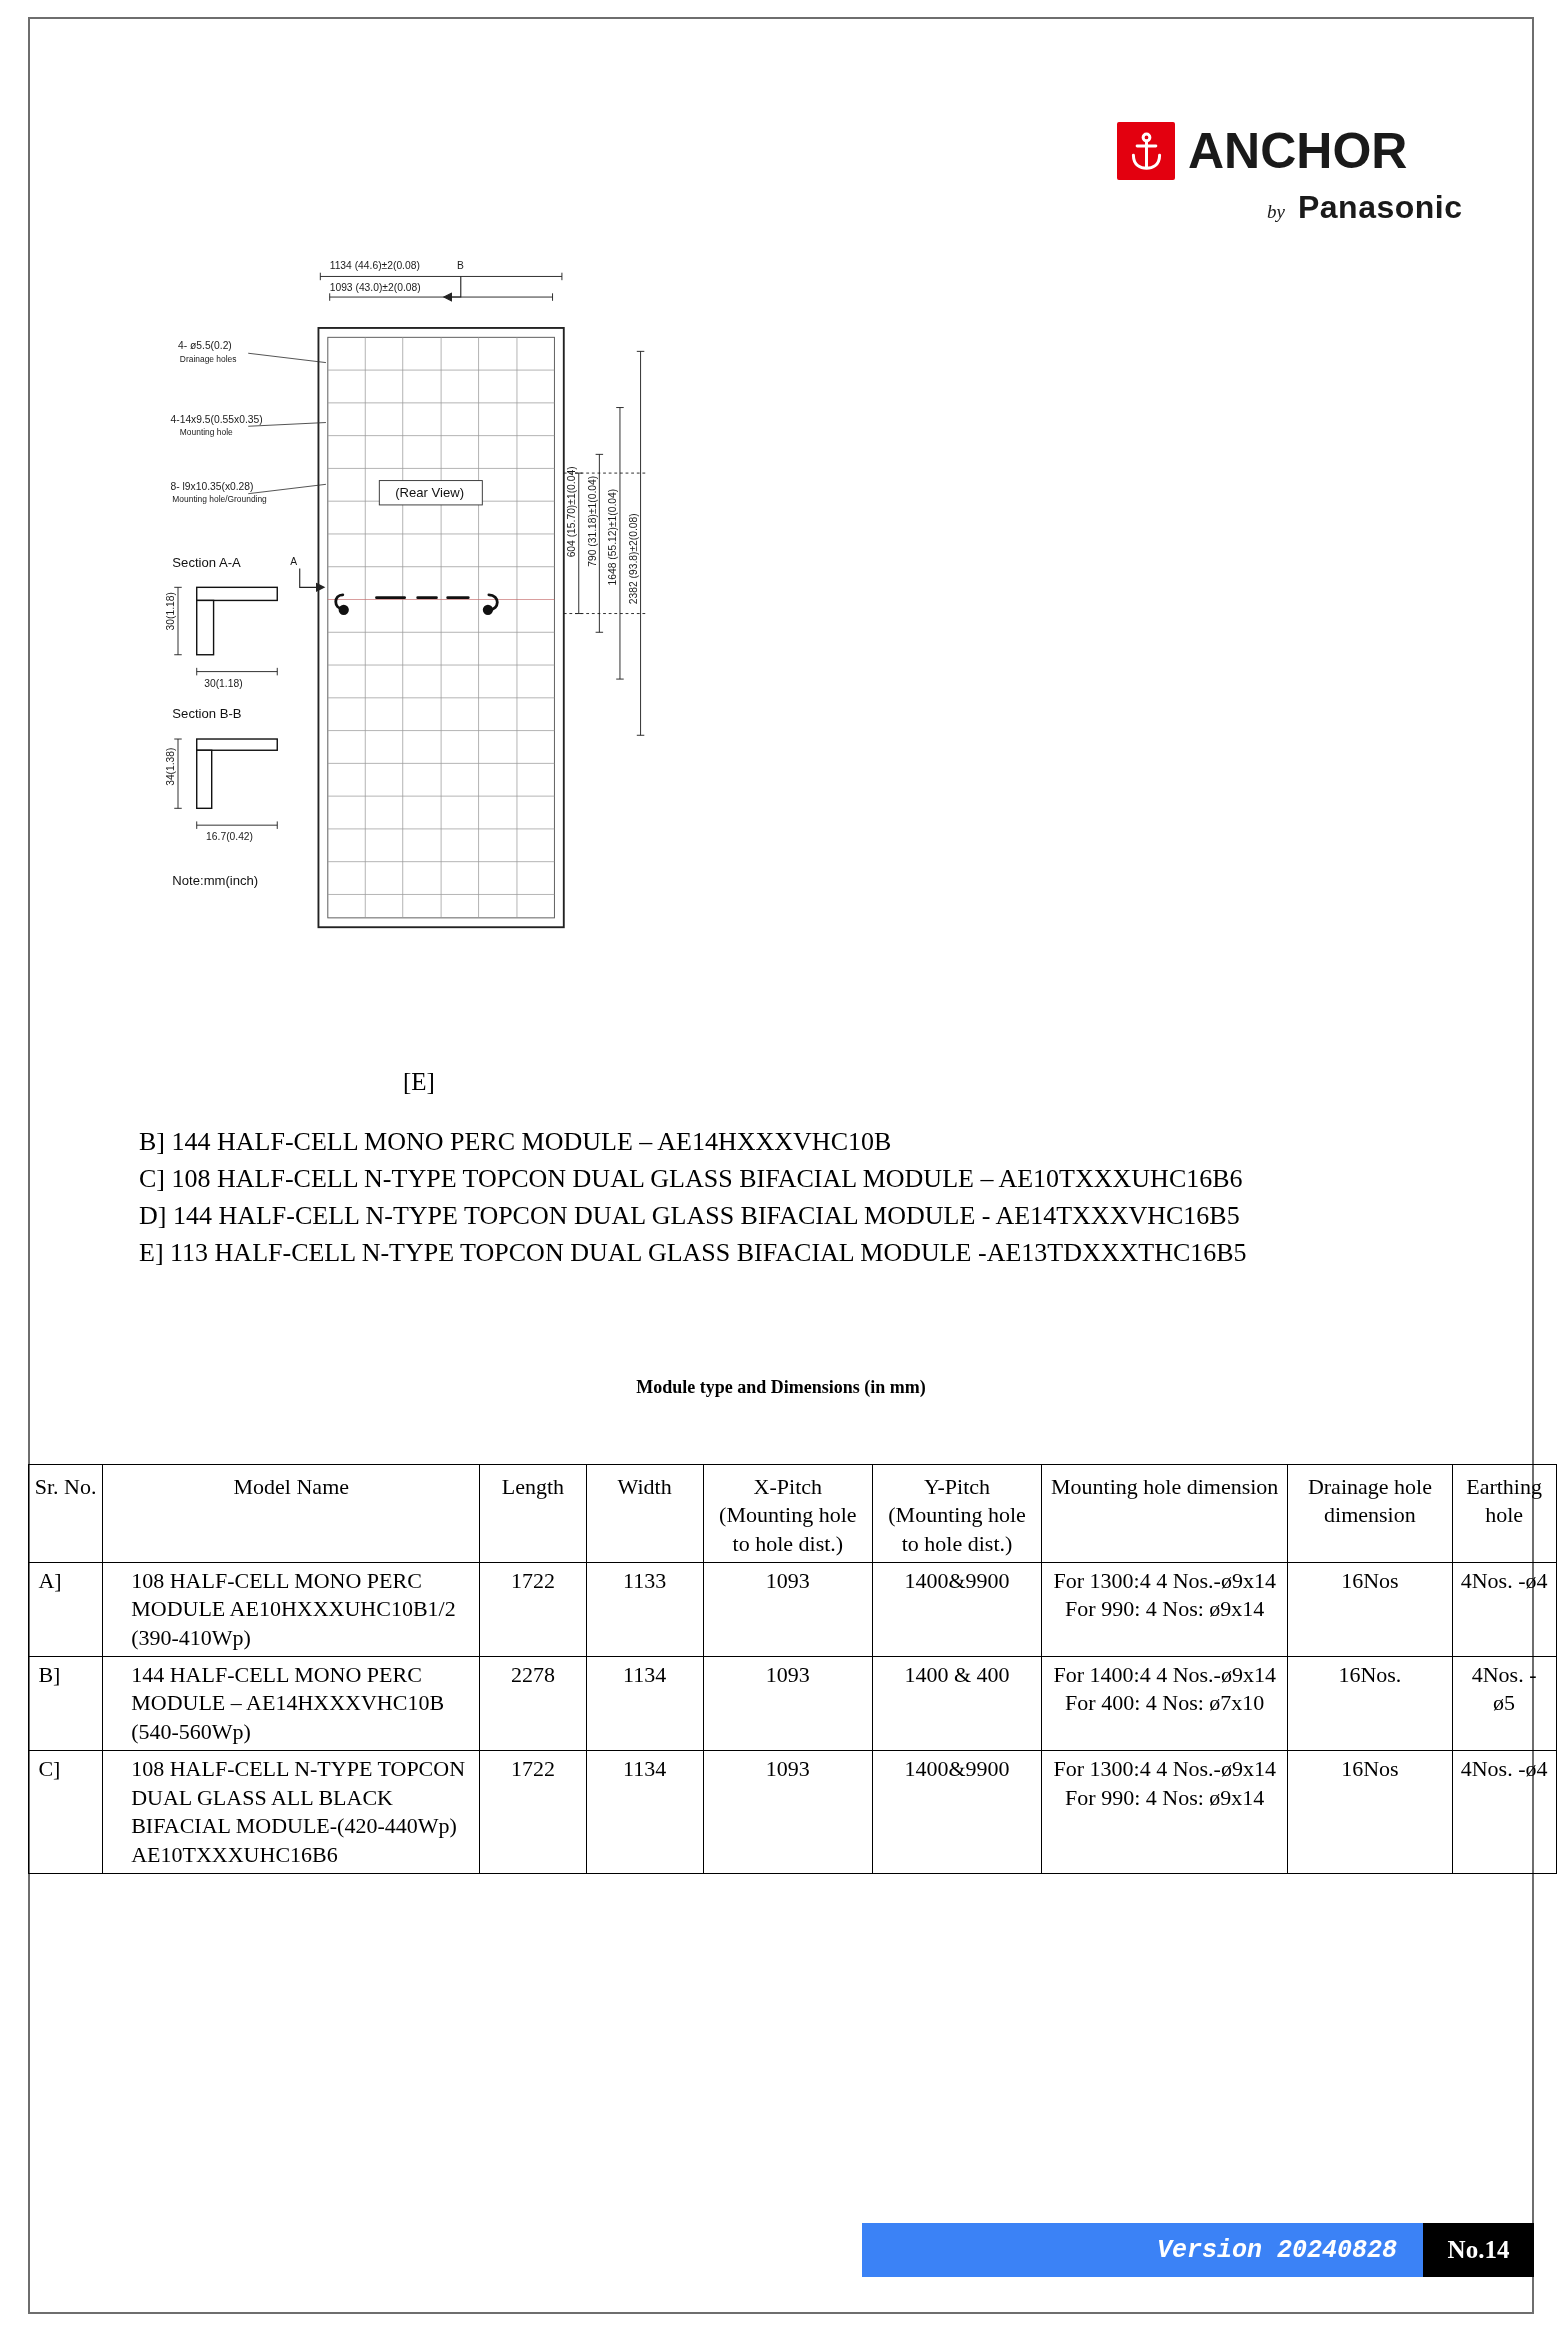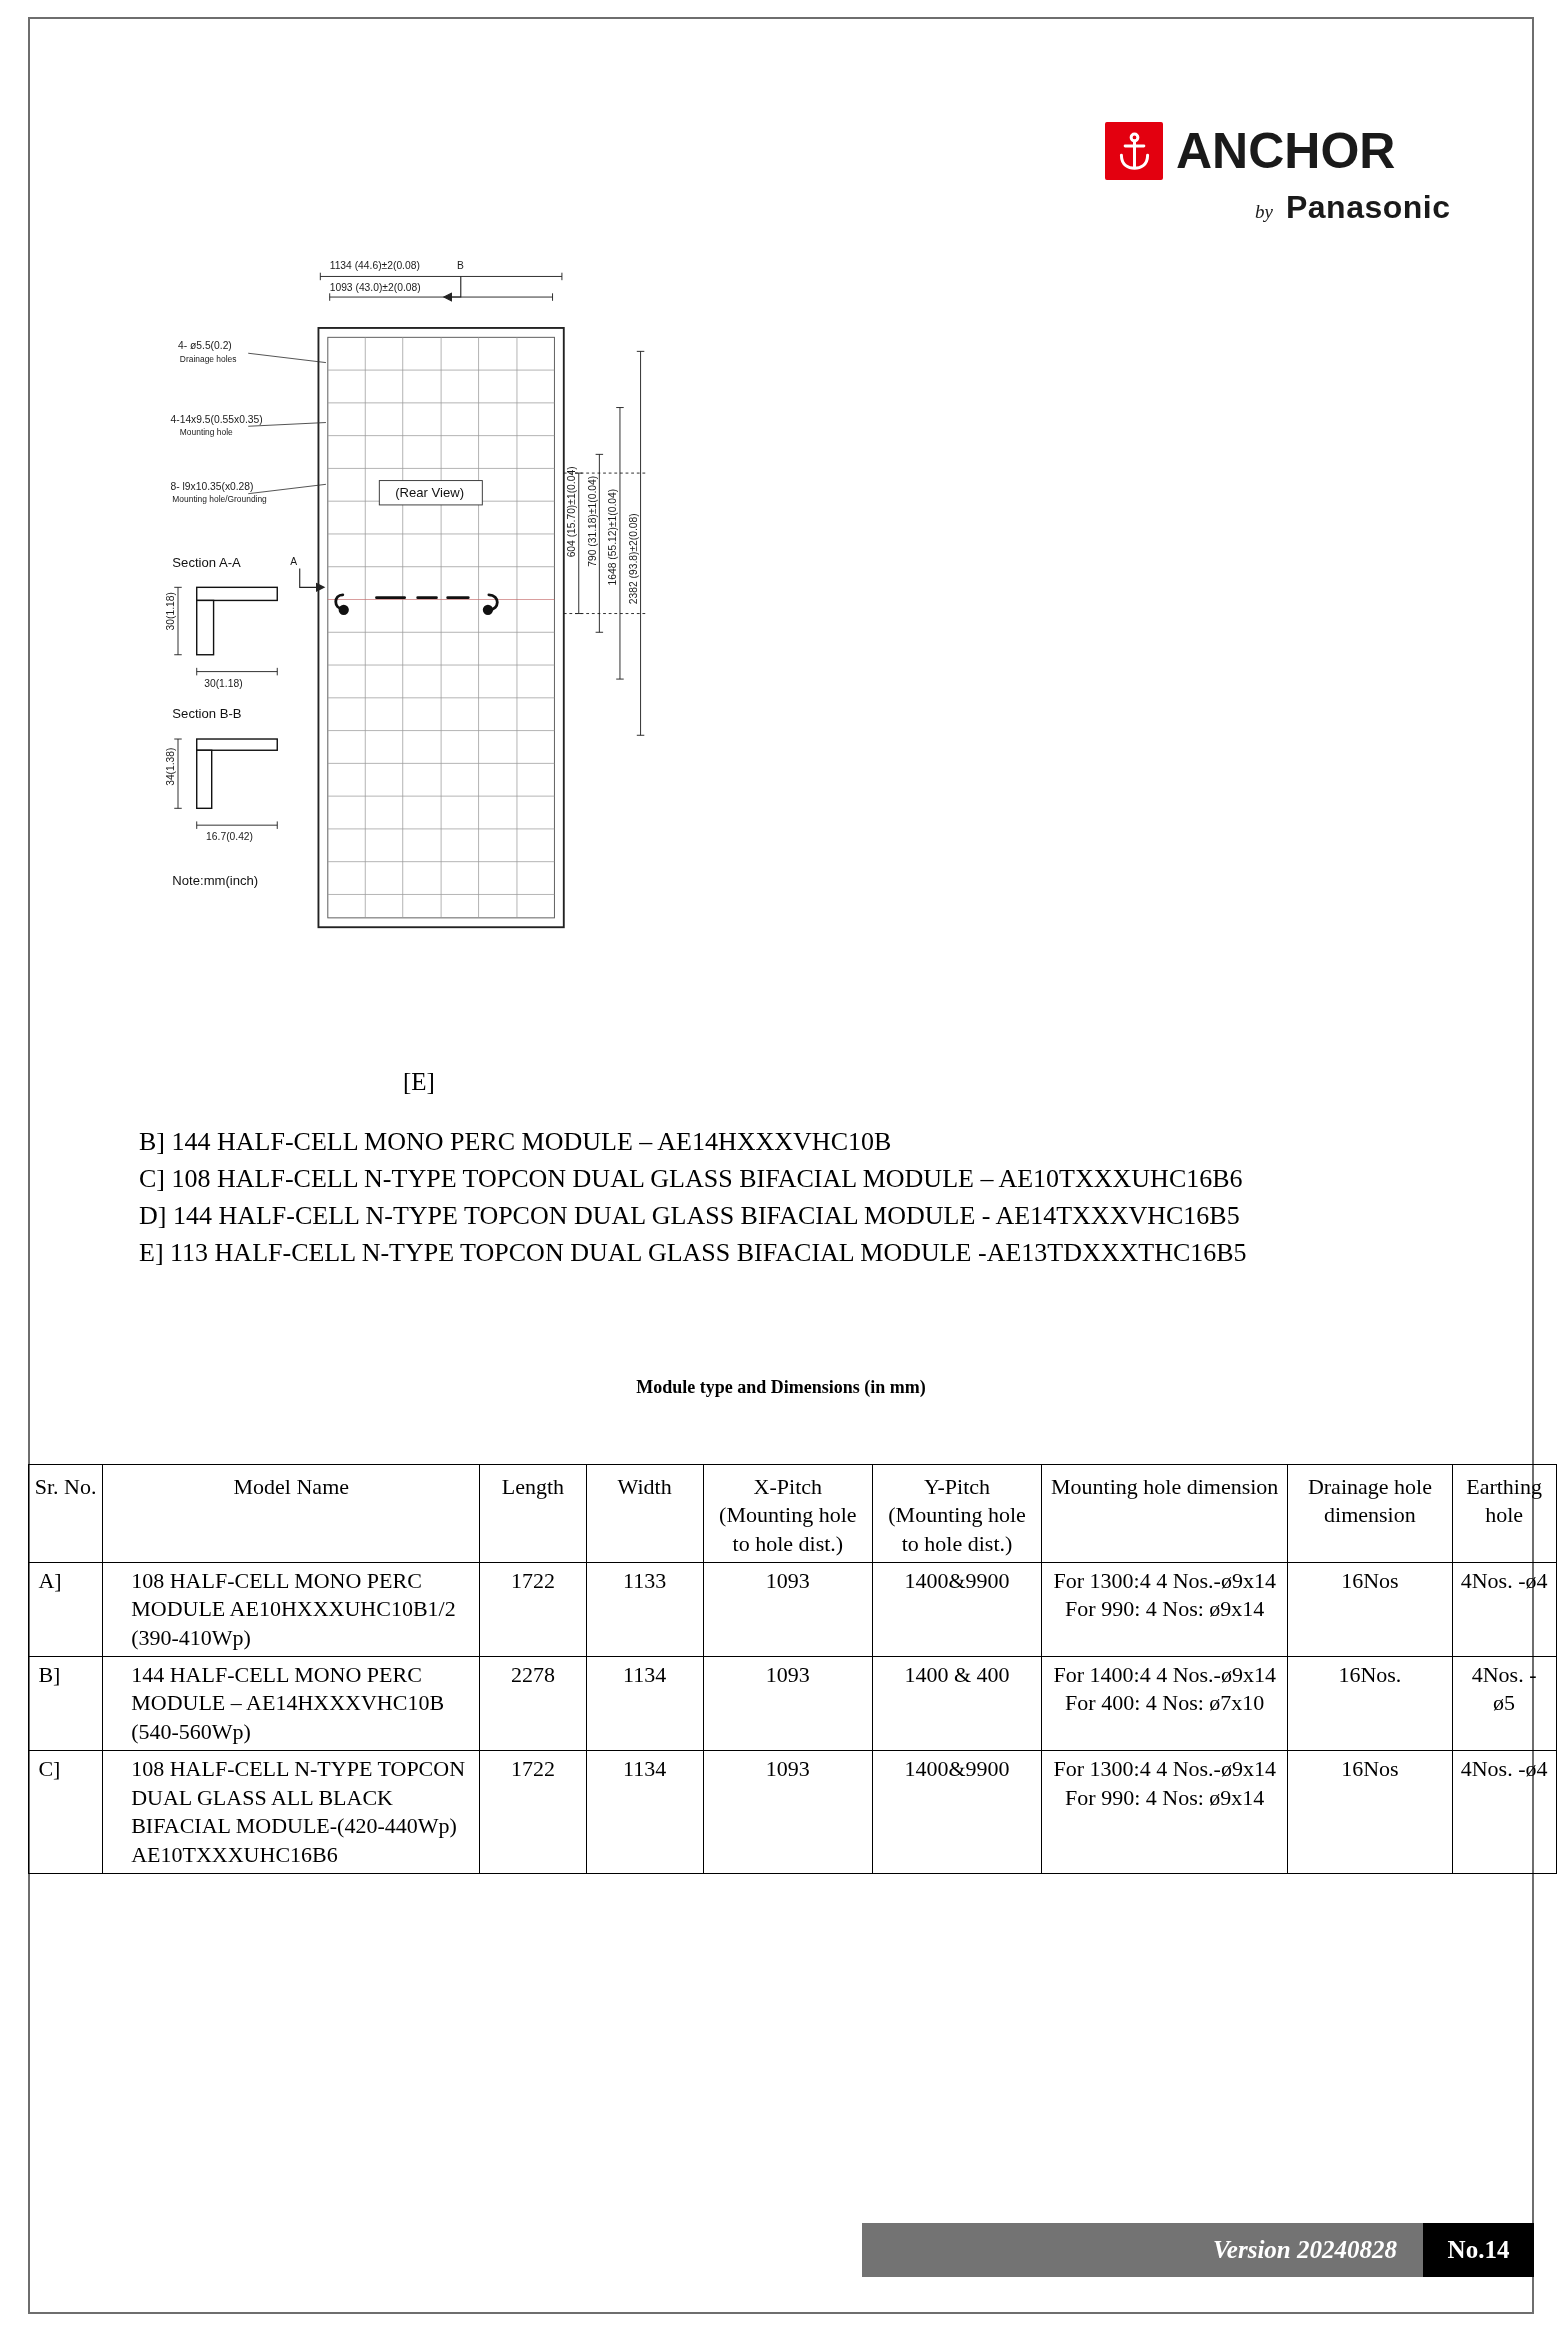--- a/index.html
+++ b/index.html
@@ -23,21 +23,21 @@
     top: 17px;
     width: 1506px;
     height: 2297px;
     border: 2.8px solid #6e6e6e;
     box-sizing: border-box;
   }
 
   
   .logo-block {
     position: absolute;
-    right: 92px;
+    right: 80px;
     top: 122px;
     width: 365px;
     text-align: center;
   }
   .logo-row {
     display: flex;
     align-items: center;
     gap: 13px;
   }
   .logo-mark {
@@ -159,27 +159,27 @@
   .footer {
     position: absolute;
     left: 862px;
     top: 2223px;
     width: 672px;
     height: 54px;
     display: flex;
   }
   .footer-version {
     flex: 1;
-    background: #737373;
+    background: #3b82f6;
     display: flex;
     align-items: center;
     justify-content: flex-end;
     padding-right: 26px;
     box-sizing: border-box;
-    font-family: Liberation Serif, serif;
+    font-family: Liberation Mono, monospace;
     font-style: italic;
     font-weight: bold;
     font-size: 25px;
     color: #ffffff;
   }
   .footer-page {
     width: 111px;
     background: #000000;
     display: flex;
     align-items: center;

